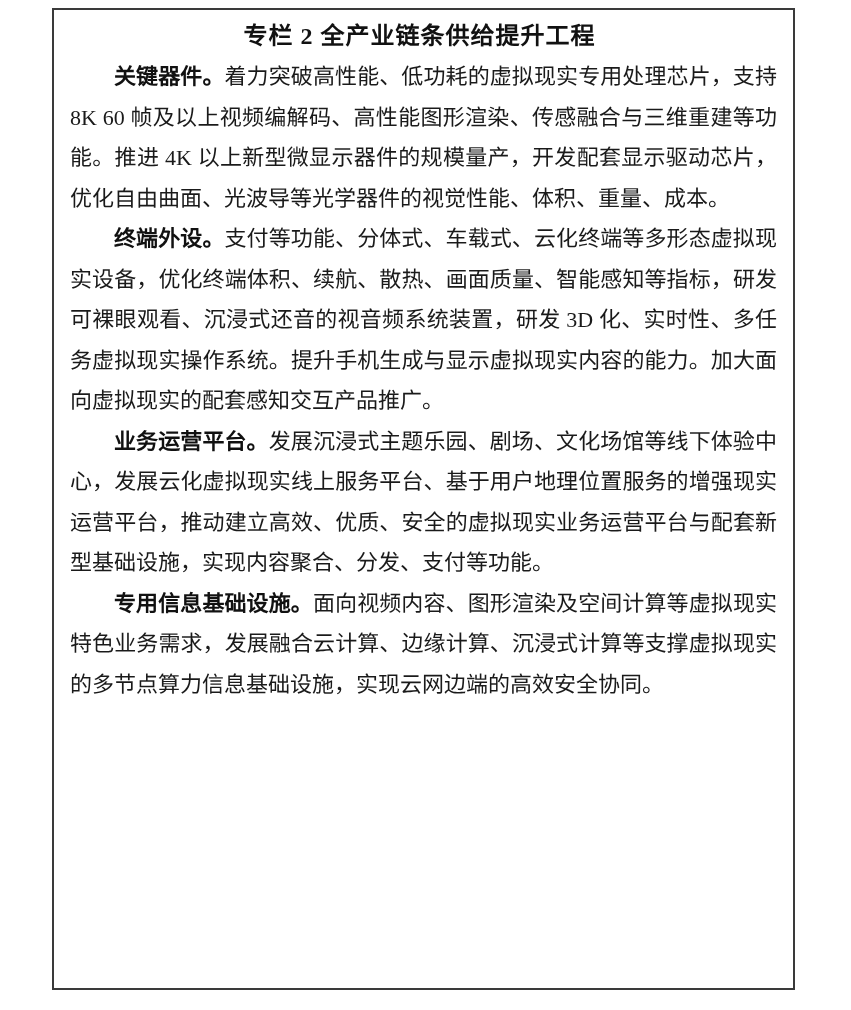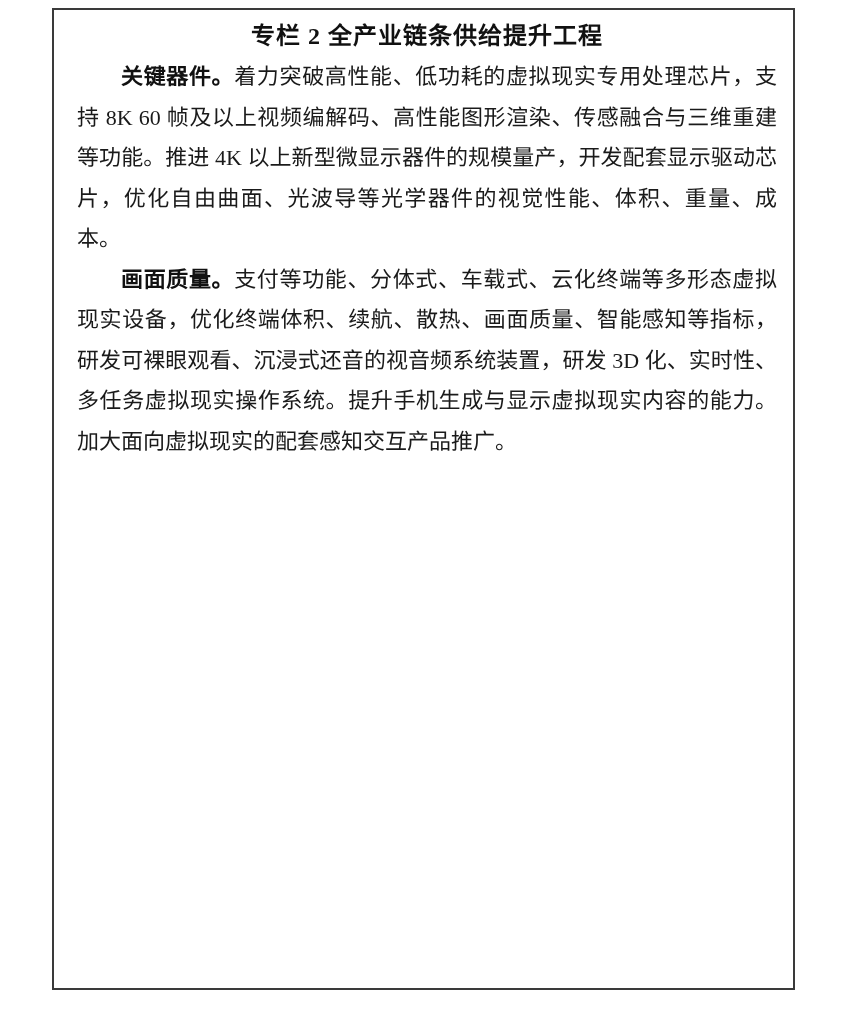--- a/index.html
+++ b/index.html
@@ -16,50 +16,53 @@
     background: #ffffff;
   }
   .column-box {
     position: absolute;
     left: 52px;
     top: 8px;
     width: 743px;
     height: 982px;
     border: 2px solid #3a3a3a;
     background: #ffffff;
-    padding: 6px 16px 10px 23px;
+    padding: 6px 16px 10px 8px;
     overflow: hidden;
   }
   .column-title {
     text-align: center;
     font-weight: bold;
     font-size: 24px;
     line-height: 41px;
     color: #111111;
     letter-spacing: 1px;
   }
   .para {
     font-size: 22px;
     line-height: 40.5px;
     color: #1a1a1a;
     text-align: justify;
     text-indent: 2em;
+    margin-left: 8px;
   }
   .para .lead {
     font-weight: bold;
     color: #111111;
   }
 </style>
 </head>
 <body>
 
 <div class="page">
   <div class="column-box">
     <div class="column-title">专栏 2 全产业链条供给提升工程</div>
 
     <p class="para"><span class="lead">关键器件。</span><span>着力突破高性能、低功耗的虚拟现实专用处理芯片，支持 8K 60 帧及以上视频编解码、高性能图形渲染、传感融合与三维重建等功能。推进 4K 以上新型微显示器件的规模量产，开发配套显示驱动芯片，优化自由曲面、光波导等光学器件的视觉性能、体积、重量、成本。</span></p>
 
-    <p class="para"><span class="lead">画面质量。</span><span>支付等功能、分体式、车载式、云化终端等多形态虚拟现实设备，优化终端体积、续航、散热、画面质量、智能感知等指标，研发可裸眼观看、沉浸式还音的视音频系统装置，研发 3D 化、实时性、多任务虚拟现实操作系统。提升手机生成与显示虚拟现实内容的能力。加大面向虚拟现实的配套感知交互产品推广。</span></p>
+    <p class="para"><span class="lead">终端外设。</span><span>支付等功能、分体式、车载式、云化终端等多形态虚拟现实设备，优化终端体积、续航、散热、画面质量、智能感知等指标，研发可裸眼观看、沉浸式还音的视音频系统装置，研发 3D 化、实时性、多任务虚拟现实操作系统。提升手机生成与显示虚拟现实内容的能力。加大面向虚拟现实的配套感知交互产品推广。</span></p>
+
+    <p class="para"><span class="lead">业务运营平台。</span><span>发展沉浸式主题乐园、剧场、文化场馆等线下体验中心，发展云化虚拟现实线上服务平台、基于用户地理位置服务的增强现实运营平台，推动建立高效、优质、安全的虚拟现实业务运营平台与配套新型基础设施，实现内容聚合、分发、支付等功能。</span></p>
 
 
-
+    <p class="para"><span class="lead">专用信息基础设施。</span><span>面向视频内容、图形渲染及空间计算等虚拟现实特色业务需求，发展融合云计算、边缘计算、沉浸式计算等支撑虚拟现实的多节点算力信息基础设施，实现云网边端的高效安全协同。</span></p>
   </div>
 </div>
 
 </body></html>

